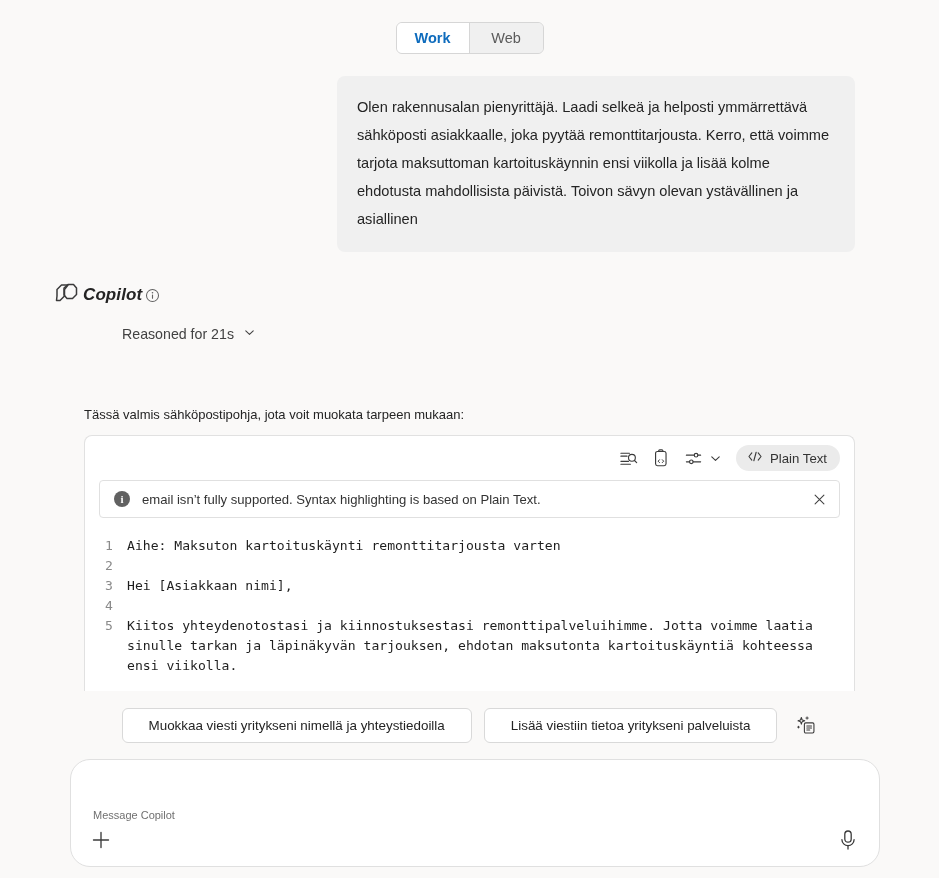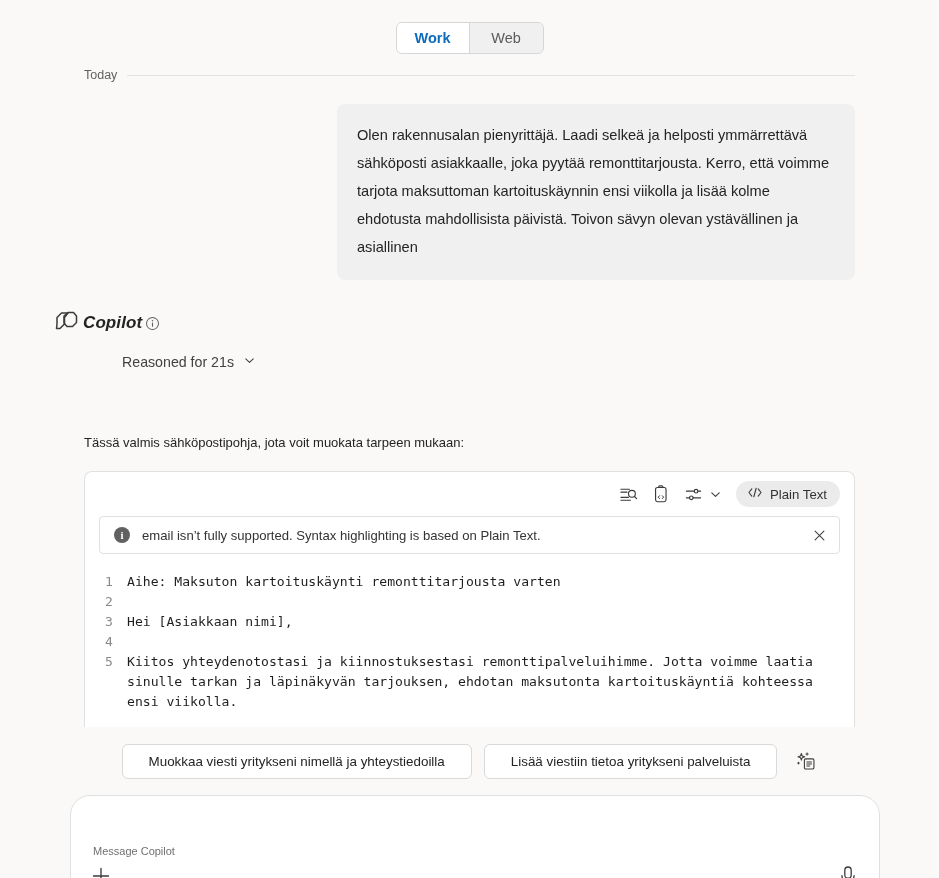--- a/index.html
+++ b/index.html
@@ -84,21 +84,21 @@
 
   
   .intro-line {
     padding: 63px 0 0 84px;
     font-size: 13px;
     color: #242424;
   }
 
   
   .code-card {
-    margin: 21px 84px 0 84px;
+    margin: 13px 84px 0 84px;
     background: #ffffff;
     border: 1px solid #e1e1e1;
     border-bottom: none;
     border-radius: 8px 8px 0 0;
     height: 256px;
     overflow: hidden;
     position: relative;
   }
   .code-toolbar {
     display: flex; align-items: center; justify-content: flex-end;
@@ -197,24 +197,20 @@
 
 <div class="scope-wrap">
   <div class="scope-toggle">
     <button class="scope-btn active">Work</button>
     <button class="scope-btn">Web</button>
   </div>
 </div>
 
 <div class="convo">
 
-  <div class="day-divider">
-    <span class="day-label">Today</span>
-    <span class="day-rule"></span>
-  </div>
 
   <div class="user-row">
     <div class="user-bubble">Olen rakennusalan pienyrittäjä. Laadi selkeä ja helposti ymmärrettävä sähköposti asiakkaalle, joka pyytää remonttitarjousta. Kerro, että voimme tarjota maksuttoman kartoituskäynnin ensi viikolla ja lisää kolme ehdotusta mahdollisista päivistä. Toivon sävyn olevan ystävällinen ja asiallinen</div>
   </div>
 
   <div class="copilot-head">
     <span>
       <svg width="27" height="26" viewBox="0 0 27 26" fill="none">
         <path d="M4 9.5 L8.5 5 H15 L11.5 9.5 V16 L7 20.5 H3.5 L4 16 Z" stroke="#3b3b3b" stroke-width="1.5" stroke-linejoin="round"></path>
         <path d="M11 8 L15 4.5 H20.5 L23.5 8 V14.5 L19.5 18.5 H14 L11 15 Z" stroke="#3b3b3b" stroke-width="1.5" stroke-linejoin="round"></path>

